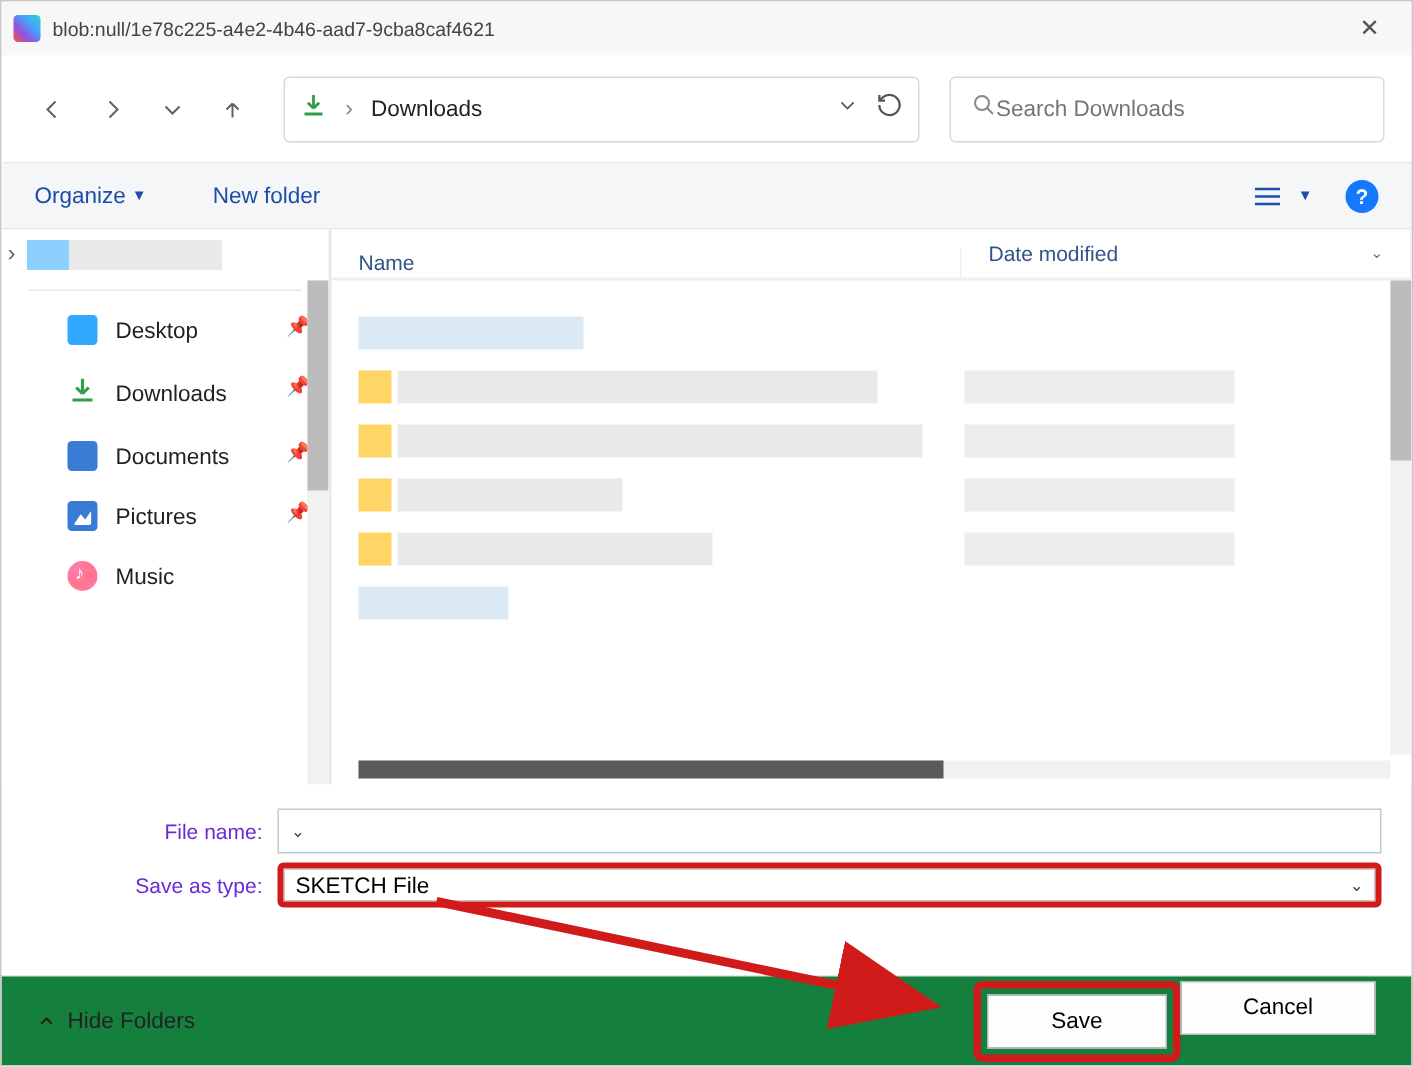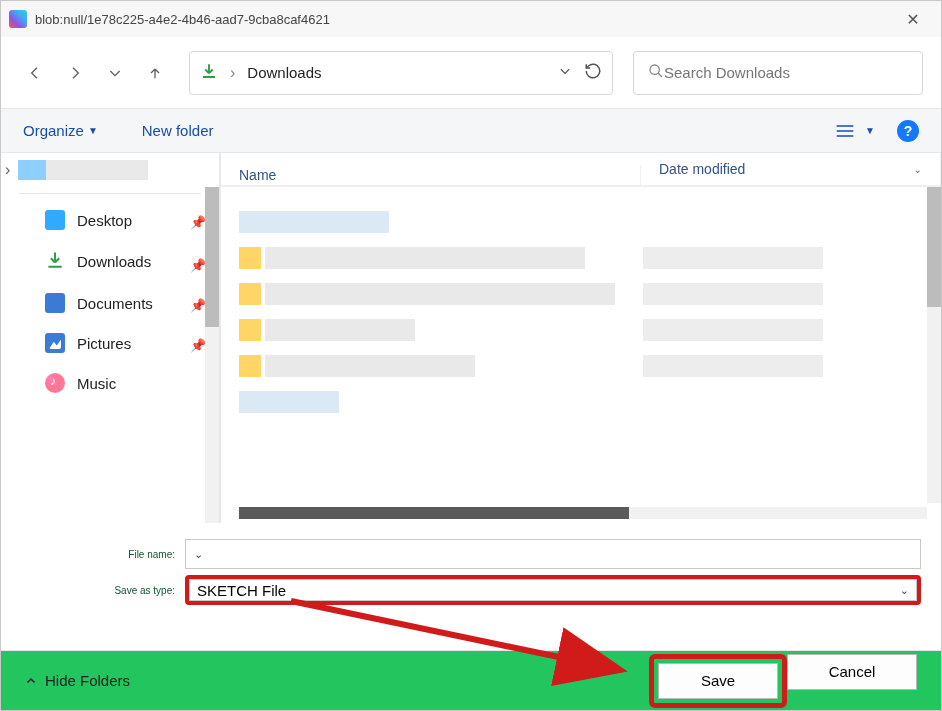--- a/index.html
+++ b/index.html
@@ -28,21 +28,21 @@
   .toolbar .view { color: #1a4dab; cursor: pointer; display: flex; align-items: center; gap: 10px; margin-right: 22px; }
   .toolbar .help { width: 22px; height: 22px; background: #1677ff; border-radius: 50%; color: #fff; display: flex; align-items: center; justify-content: center; font-size: 14px; font-weight: bold; cursor: pointer; }
 
   .main { display: flex; height: 370px; background: #fff; position: relative; }
   .sidebar { width: 220px; border-right: 2px solid #e8e8e8; overflow: hidden; position: relative; }
   .crumb { padding: 4px 4px; display: flex; align-items: center; gap: 6px; background: #fff; height: 34px;}
   .crumb .ch { color: #666; }
   .crumb .sk { width: 130px; height: 20px; background: #e9e9e9; margin-left: 2px; }
   .crumb .sk::before { content:""; display:inline-block; width:28px; height:20px; background:#8dd0ff; vertical-align:top;}
   .sidebar hr { border: none; border-top: 1px solid #e6e6e6; margin: 6px 18px; }
-  .side-item { display: flex; align-items: flex-end; padding: 10px 12px 10px 44px; font-size: 15px; color: #222; cursor: pointer; justify-content: space-between; }
+  .side-item { display: flex; align-items: flex-start; padding: 10px 12px 10px 44px; font-size: 15px; color: #222; cursor: pointer; justify-content: space-between; }
   .side-item .lbl { display: flex; align-items: center; gap: 12px; }
   .side-item .pin { color: #b8b8b8; font-size: 13px; }
   .ic { width: 20px; height: 20px; border-radius: 3px; display: inline-block; }
   .ic-desktop { background: linear-gradient(#31a9ff,#31a9ff); }
   .ic-dl { color: #2ea043; }
   .ic-docs { background: #3a7bd5; }
   .ic-pics { background: #3a7bd5; position: relative; }
   .ic-pics::after { content:""; position:absolute; inset:4px; border-radius:2px; background:#fff; clip-path: polygon(0 100%,40% 40%,65% 70%,100% 20%,100% 100%);}
   .ic-music { background: radial-gradient(circle at 30% 30%, #ff7eb3, #ff758c, #ff7eb3); border-radius: 50%; position: relative;}
   .ic-music::after { content:"♪"; color:#fff; font-size:12px; position:absolute; left:5px; top:1px;}
@@ -60,28 +60,28 @@
   .fic { width: 22px; height: 22px; background: #ffd666; margin-right: 4px; }
   .fsk1 { height: 22px; background: #e9e9e9; }
   .fsk2 { height: 22px; background: #ededed; margin-left: 58px; }
   .fp-scrollv { position:absolute; right:0; top:34px; bottom:20px; width:14px; background:#f1f1f1; }
   .fp-thumbv { width:100%; height:120px; background:#bcbcbc; }
   .fp-scrollh { position:absolute; left:18px; right:14px; bottom:4px; height:12px; background:#f1f1f1; }
   .fp-thumbh { height:100%; width:390px; background:#5a5a5a; }
 
   .form { padding: 12px 20px 0 20px; }
   .form-row { display: flex; align-items: center; margin: 4px 0; }
-  .form-lbl { width: 164px; text-align: right; padding-right: 10px; font-size: 10px; color: #14532d; }
+  .form-lbl { width: 164px; text-align: right; padding-right: 10px; font-size: 14px; color: #6d28d9; }
   .form-ctrl { flex: 1; border: 1px solid #c8c8c8; height: 30px; display: flex; align-items: center; padding: 0 8px; font-size: 15px; justify-content: space-between; }
   .fn-sel { background: #0a63c9; color: #fff; padding: 1px 2px; }
   .dd { color: #444; font-size: 11px; }
   .type-ctrl { border: 4px solid #d11a1a; border-radius: 4px; box-shadow: 0 0 0 1px #c8c8c8 inset;}
   .type-inner { display:flex; align-items:center; height:30px; padding:0 8px; justify-content:space-between; width:100%;}
 
-  .footer { position: absolute; bottom: 0; left: 0; right: 0; height: 60px; background: #22c55e; border-top: 1px solid #e6e6e6; display: flex; align-items: center; padding: 0 24px; }
+  .footer { position: absolute; bottom: 0; left: 0; right: 0; height: 60px; background: #15803d; border-top: 1px solid #e6e6e6; display: flex; align-items: center; padding: 0 24px; }
   .hidef { display: flex; align-items: center; gap: 8px; font-size: 15px; color: #222; cursor: pointer; }
   .btns { margin-left: auto; display: flex; }
   .btn { width: 130px; height: 36px; border: 1px solid #b8b8b8; background: #fdfdfd; font-size: 15px; cursor: pointer; }
   .btn-save-wrap { border: 5px solid #d11a1a; border-radius: 6px; padding: 4px; }
   .btn-save-wrap .btn { width: 120px; }
 
   svg.arrow { position: absolute; pointer-events: none; }
 </style>
 </head>
 <body>

